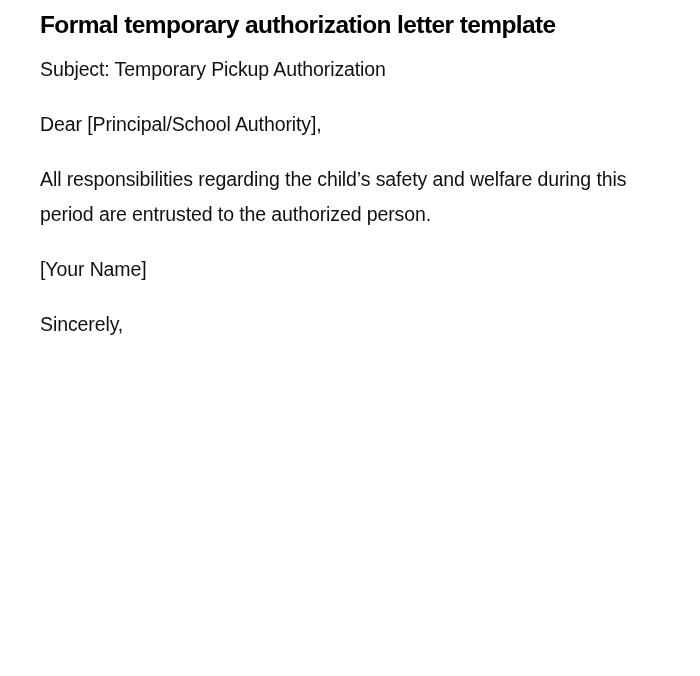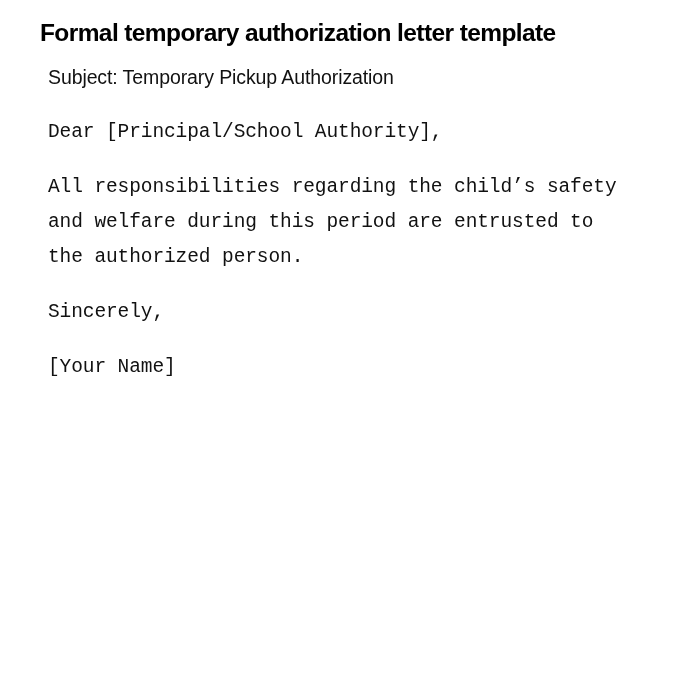--- a/index.html
+++ b/index.html
@@ -1,27 +1,27 @@
 <!DOCTYPE html>
 <html><head>
 <meta charset="utf-8">
 <style>
   html, body { margin:0; padding:0; background:#ffffff; }
   body { width:700px; height:676px; position:relative; overflow:hidden;
          font-family:"Liberation Sans", sans-serif; color:#111111; }
-  .doc { position:absolute; left:40px; top:16px; width:600px; }
+  .doc { position:absolute; left:40px; top:8px; width:600px; }
   h1 { margin:0; font-size:24.5px; font-weight:bold; letter-spacing:-0.6px;
        line-height:34px; color:#000; }
-  p { margin:8px; font-size:19.5px; line-height:35px; letter-spacing:-0.1px; }
+  p { margin:0; font-size:19.5px; line-height:35px; letter-spacing:-0.1px; }
   .subject { margin-top:10px; }
-  .gap { margin-top:20px;font-family:Liberation Mono, monospace; }
+  .gap { margin-top:20px; }
 </style>
 </head>
 <body>
 
 <div class="doc">
   <h1>Formal temporary authorization letter template</h1>
   <p class="subject">Subject: Temporary Pickup Authorization</p>
   <p class="gap">Dear [Principal/School Authority],</p>
   <p class="gap">All responsibilities regarding the child’s safety and welfare during this period are entrusted to the authorized person.</p>
+  <p class="gap">[Your Name]</p>
   <p class="gap">Sincerely,</p>
-  <p class="gap">[Your Name]</p>
 </div>
 
 </body></html>

